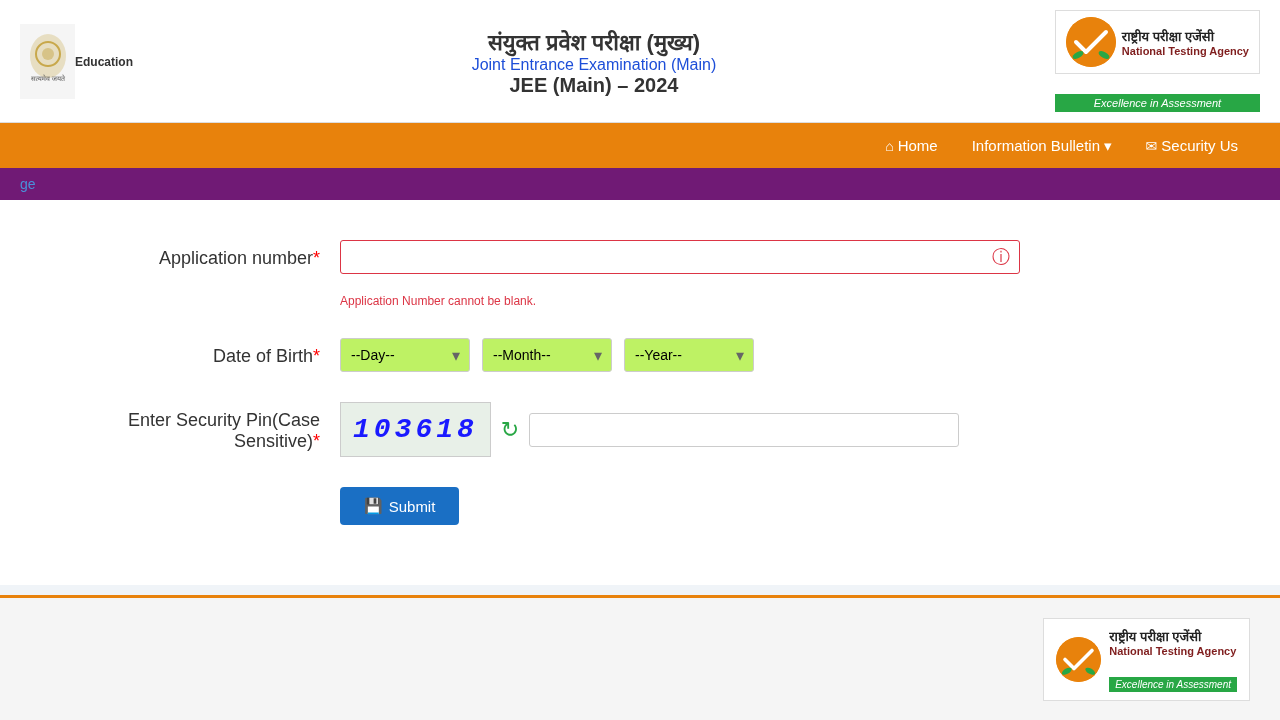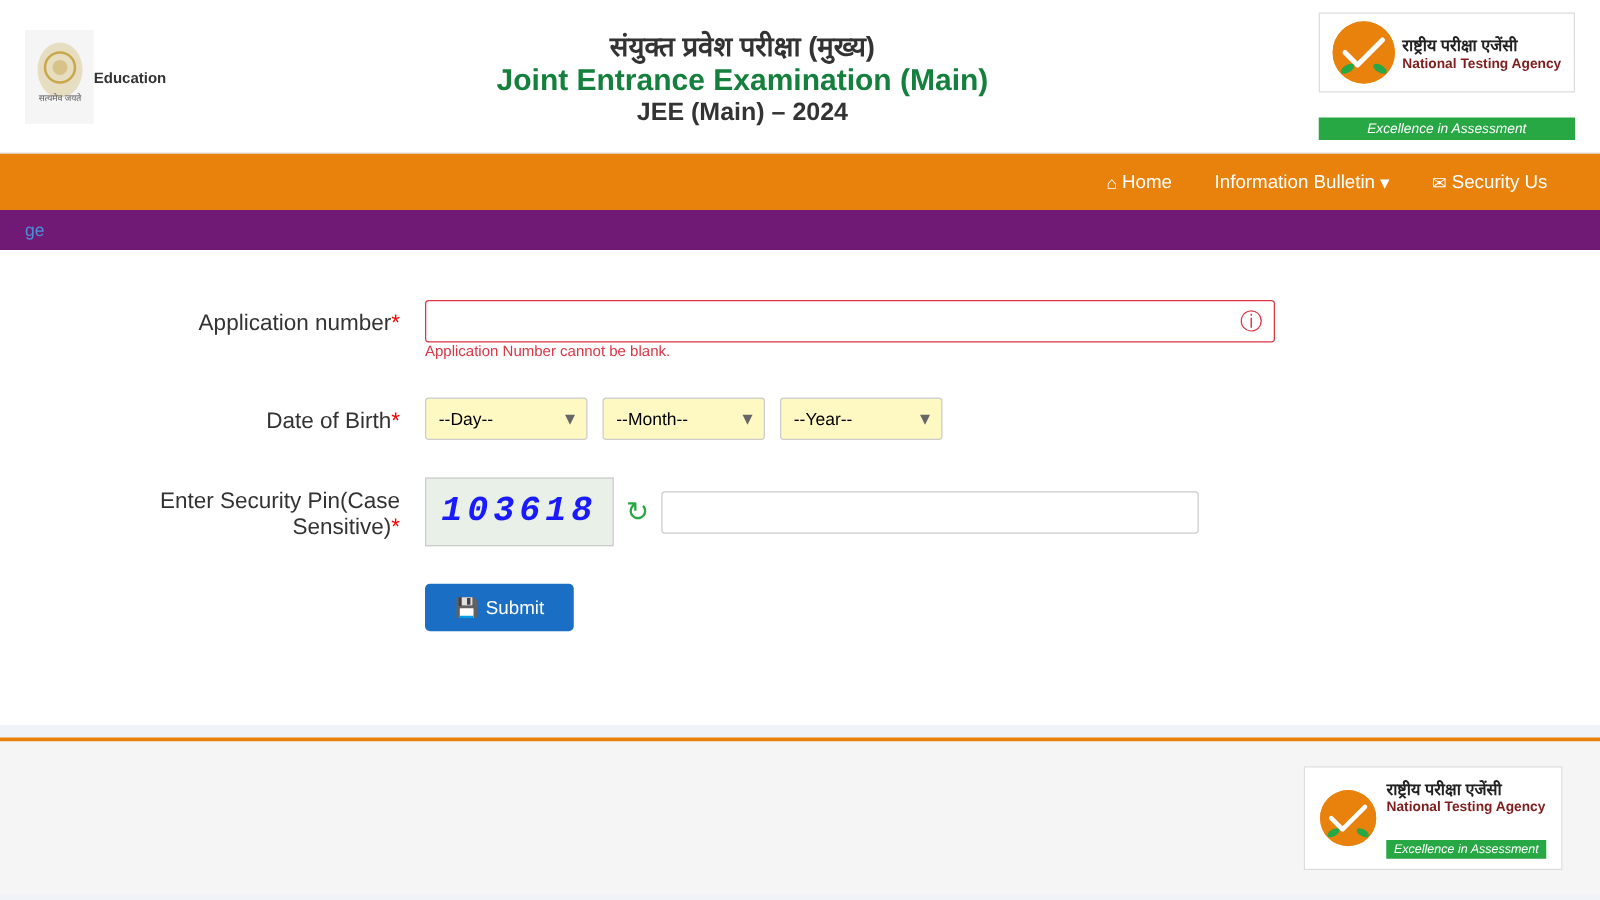--- a/index.html
+++ b/index.html
@@ -45,23 +45,23 @@
     .header-center {
       text-align: center;
       flex: 1;
     }
     .header-center .title-hindi {
       font-size: 22px;
       color: #333;
       font-weight: bold;
     }
     .header-center .title-english {
-      font-size: 24px;
-      color: #15803d;
-      font-weight: bold;
+      font-size: 16px;
+      color: #1d4ed8;
+      font-weight: normal;
     }
     .header-center .title-year {
       font-size: 20px;
       color: #333;
       font-weight: bold;
     }
 
     .header-right {
       display: flex;
       align-items: center;
@@ -174,21 +174,21 @@
     }
     .error-icon {
       position: absolute;
       right: 10px;
       color: #dc3545;
       font-size: 18px;
     }
     .error-text {
       color: #dc3545;
       font-size: 12px;
-      margin-top: 0;
+      margin-top: 20px;
     }
 
     .dob-group {
       display: flex;
       gap: 12px;
       align-items: center;
     }
     .select-wrapper {
       position: relative;
       display: inline-block;
@@ -200,21 +200,21 @@
       top: 50%;
       transform: translateY(-50%);
       pointer-events: none;
       color: #666;
     }
     .select-wrapper select {
       border: 1.5px solid #ccc;
       border-radius: 3px;
       padding: 8px 30px 8px 10px;
       font-size: 14px;
-      background: #fef9c3;
+      background: #bef264;
       cursor: pointer;
       appearance: none;
       -webkit-appearance: none;
       min-width: 130px;
     }
 
     .security-pin-group {
       display: flex;
       align-items: center;
       gap: 10px;

